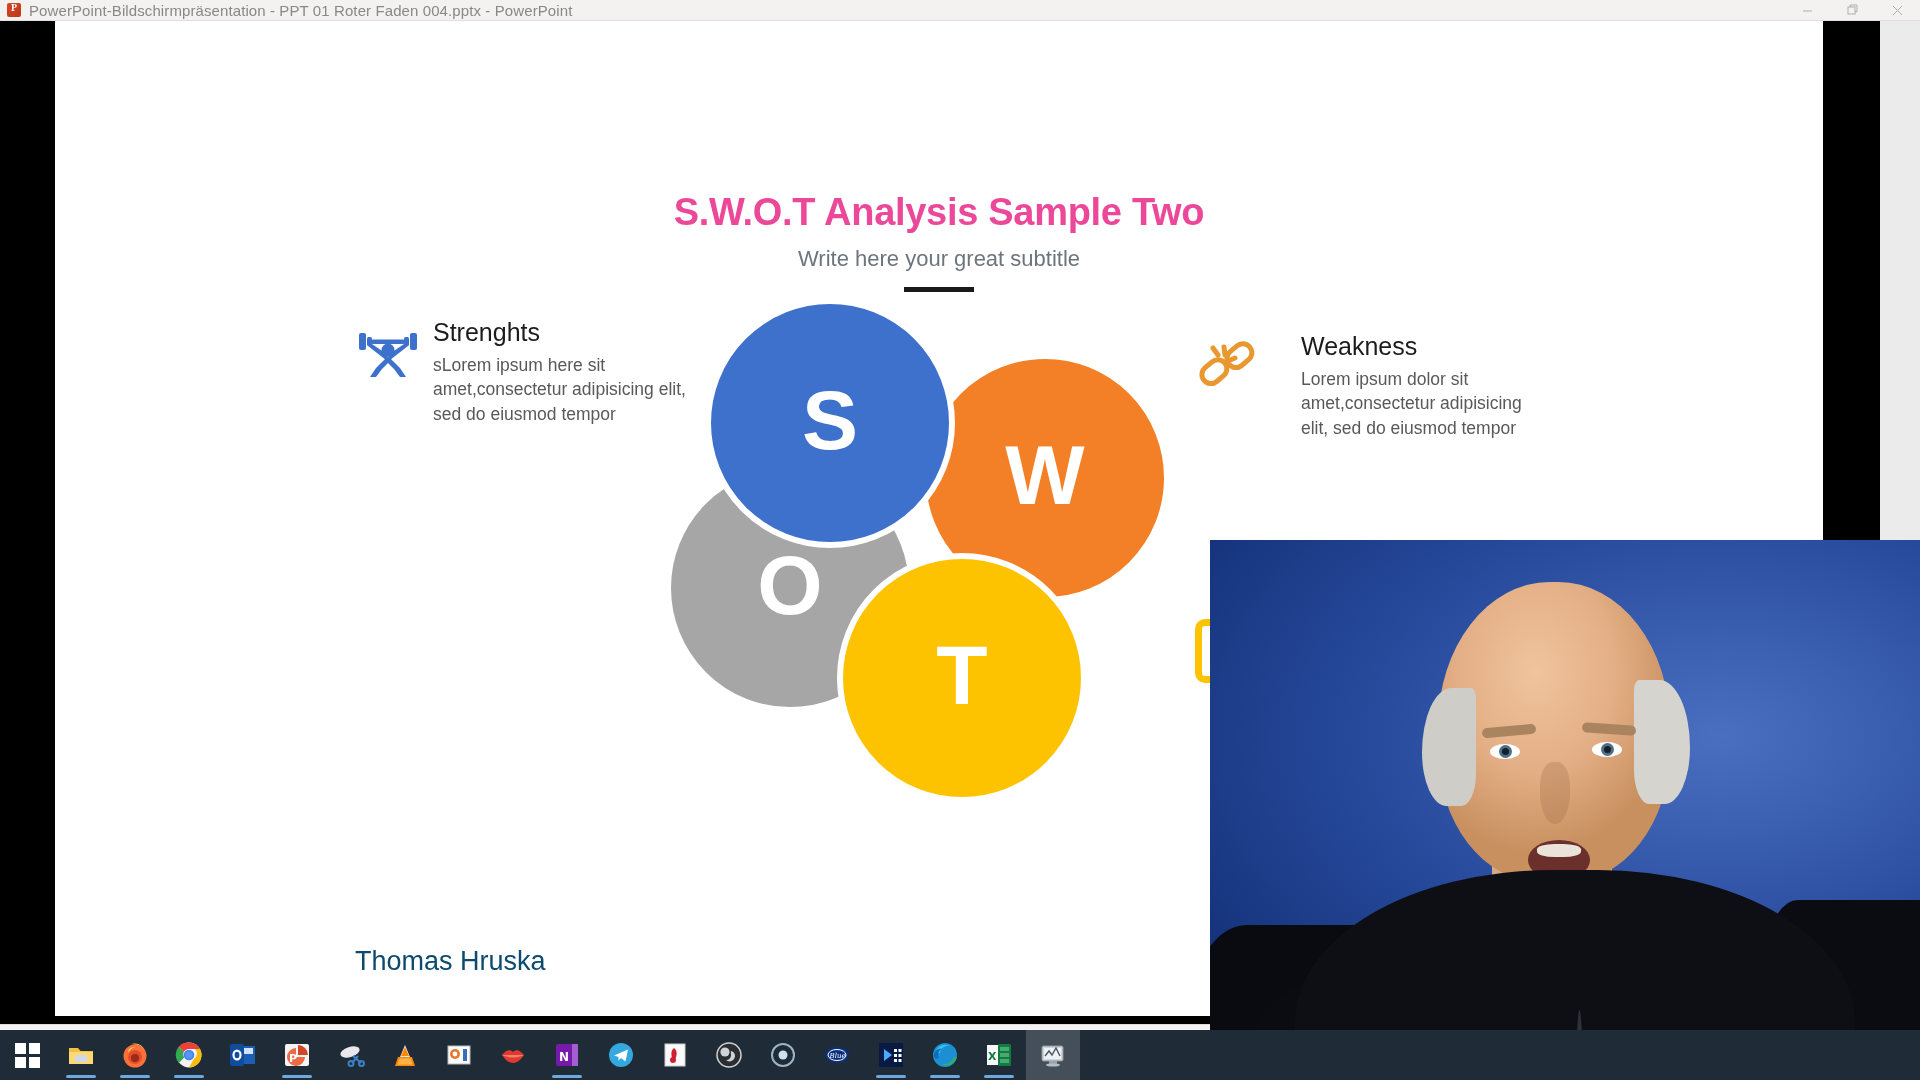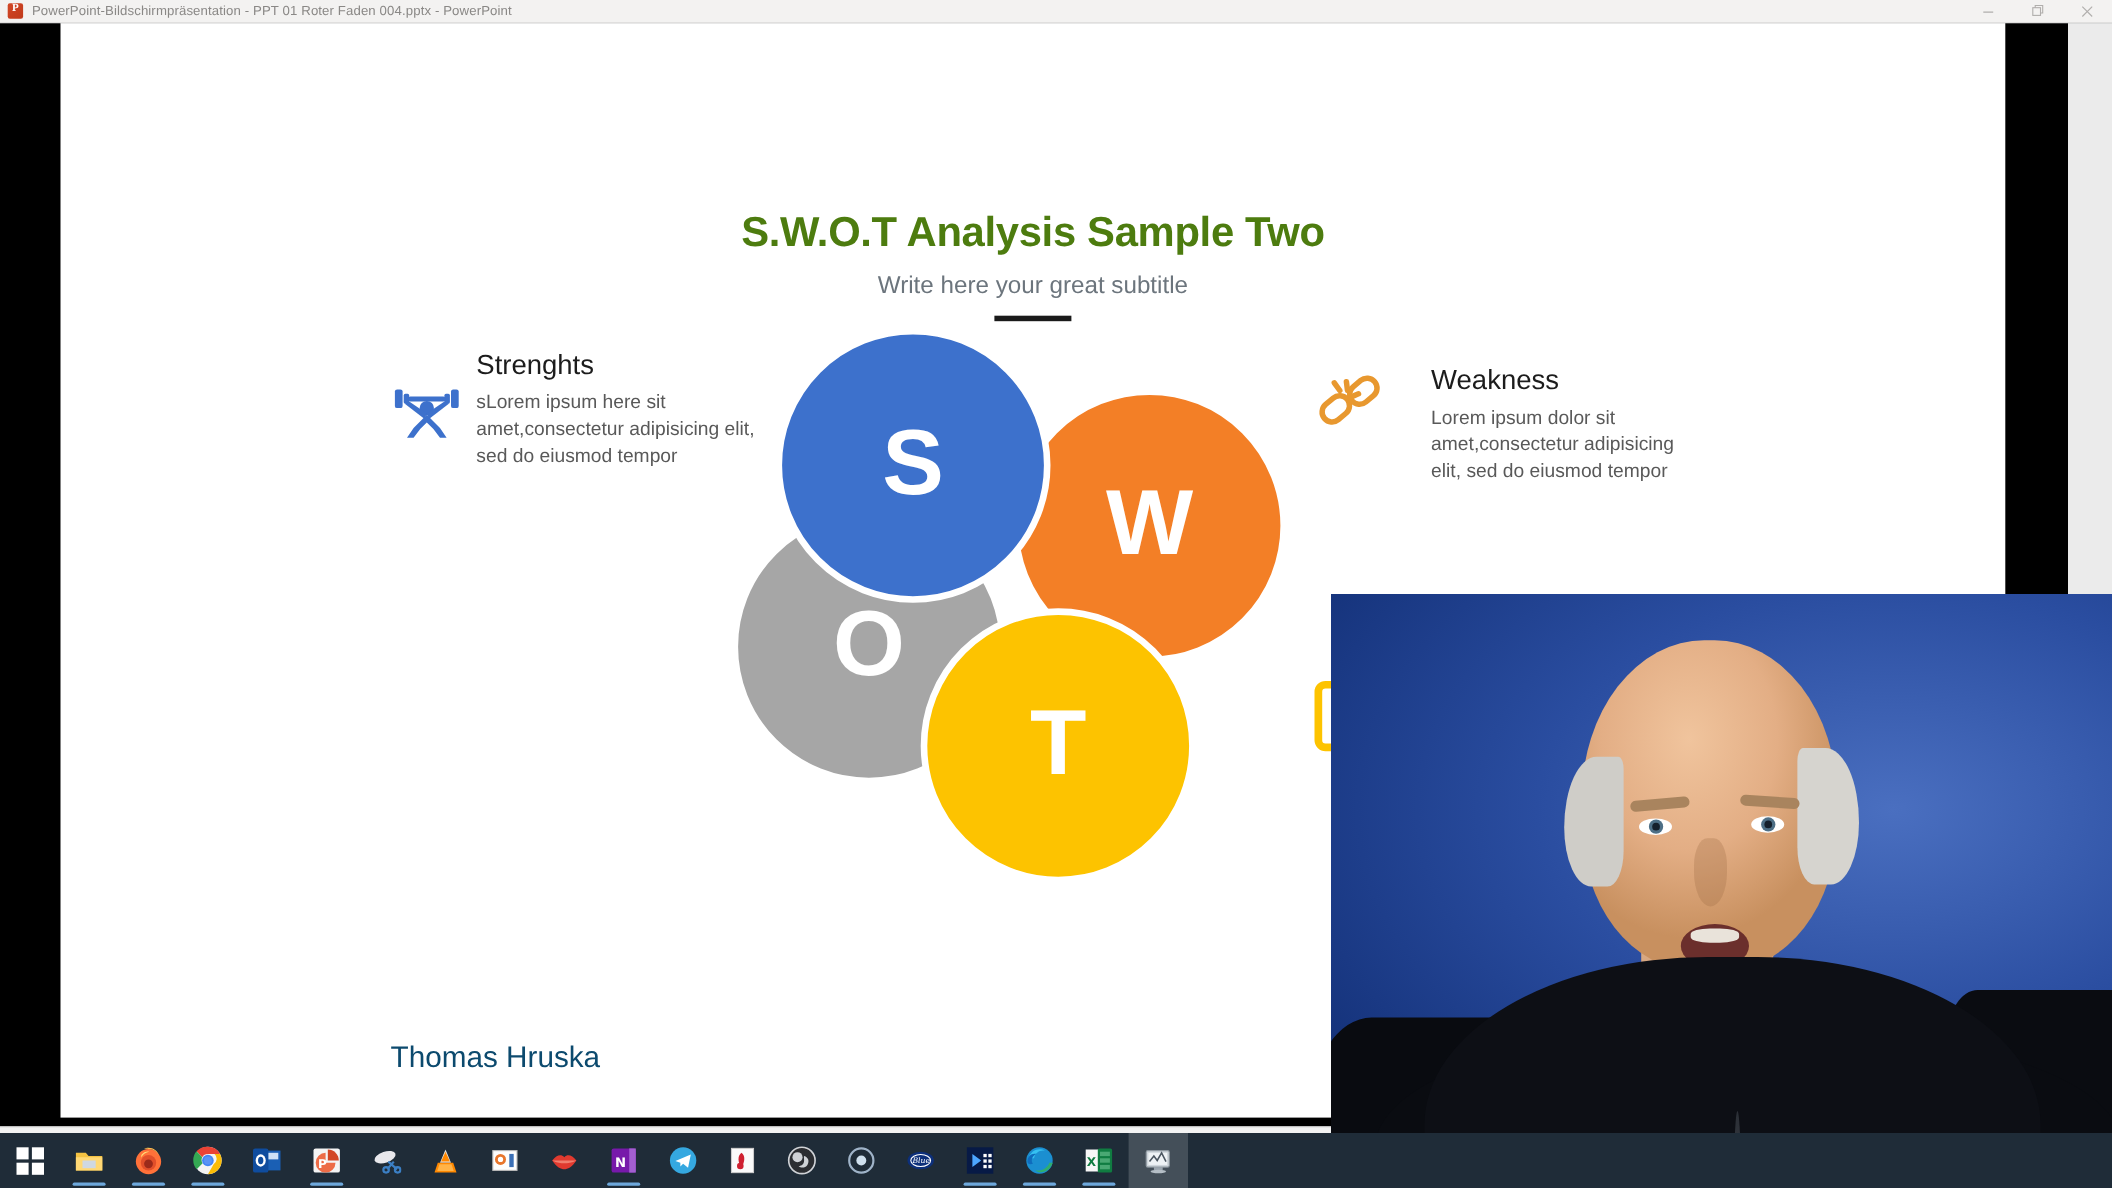--- a/index.html
+++ b/index.html
@@ -23,21 +23,21 @@
     border-radius:2px;
     background:linear-gradient(135deg,#d24726 0%,#c0391b 100%);
     position:relative; flex:0 0 auto;
   }
   #ppt-tile:after{
     content:"P"; position:absolute; left:0; top:-1px; width:14px;
     text-align:center; font-size:10px; font-weight:bold; color:#fff;
     font-family:"Liberation Serif", serif;
   }
   #titletext{
-    font-size:12px; color:#8a8886; white-space:nowrap;
+    font-size:15px; color:#8a8886; white-space:nowrap;
     letter-spacing:.1px;
   }
   #wincontrols{ margin-left:auto; display:flex; height:21px; }
   .wc{ width:45px; height:21px; display:flex; align-items:center; justify-content:center; }
   .wc svg{ display:block; }
 
   
   #backdrop{
     position:absolute; left:0; top:21px; width:1920px; height:1009px;
     background:#ebebeb;
@@ -53,21 +53,21 @@
   #slide{
     position:absolute; left:55px; top:0px; width:1768px; height:995px;
     background:#ffffff;
     overflow:hidden;
   }
 
   
   #slide-title{
     position:absolute; left:0; top:170px; width:1768px;
     text-align:center;
-    font-size:38px; font-weight:bold; color:#4d7c0f;
+    font-size:38px; font-weight:bold; color:#ec4899;
     letter-spacing:-.3px;
   }
   #slide-subtitle{
     position:absolute; left:0; top:225px; width:1768px;
     text-align:center;
     font-size:22px; color:#6c757d; font-weight:400;
   }
   #title-rule{
     position:absolute; left:50%; top:266px; width:70px; height:5px;
     margin-left:-35px; background:#1a1a1a;
@@ -89,21 +89,21 @@
   #circle-t{ left:172px; top:255px; width:250px; height:250px; background:#fdc300; font-size:84px; z-index:4; }
   .swot-circle span{ display:block; margin-top:-6px; }
 
   
   .quad{ position:absolute; display:flex; }
   .quad-icon{ flex:0 0 auto; width:66px; height:66px; position:relative; }
   .quad-body{ }
   .quad-title{ font-size:25px; color:#1c1c1c; font-weight:400; line-height:1.1; margin-bottom:6px; }
   .quad-text{ font-size:17.5px; color:#595959; line-height:1.42; font-weight:400; }
 
-  #quad-strengths    { left:300px;  top:298px; width:340px;align-items:center; }
+  #quad-strengths    { left:300px;  top:298px; width:340px; }
   #quad-weakness     { left:1140px; top:312px; width:330px;gap:26px; }
   #quad-opportunities{ left:300px;  top:590px; width:340px; }
   #quad-threats      { left:1140px; top:598px; width:330px; }
 
   #quad-strengths .quad-body,
   #quad-opportunities .quad-body{ margin-left:12px; }
   #quad-weakness .quad-body,
   #quad-threats .quad-body{ margin-left:14px; }
 
   

